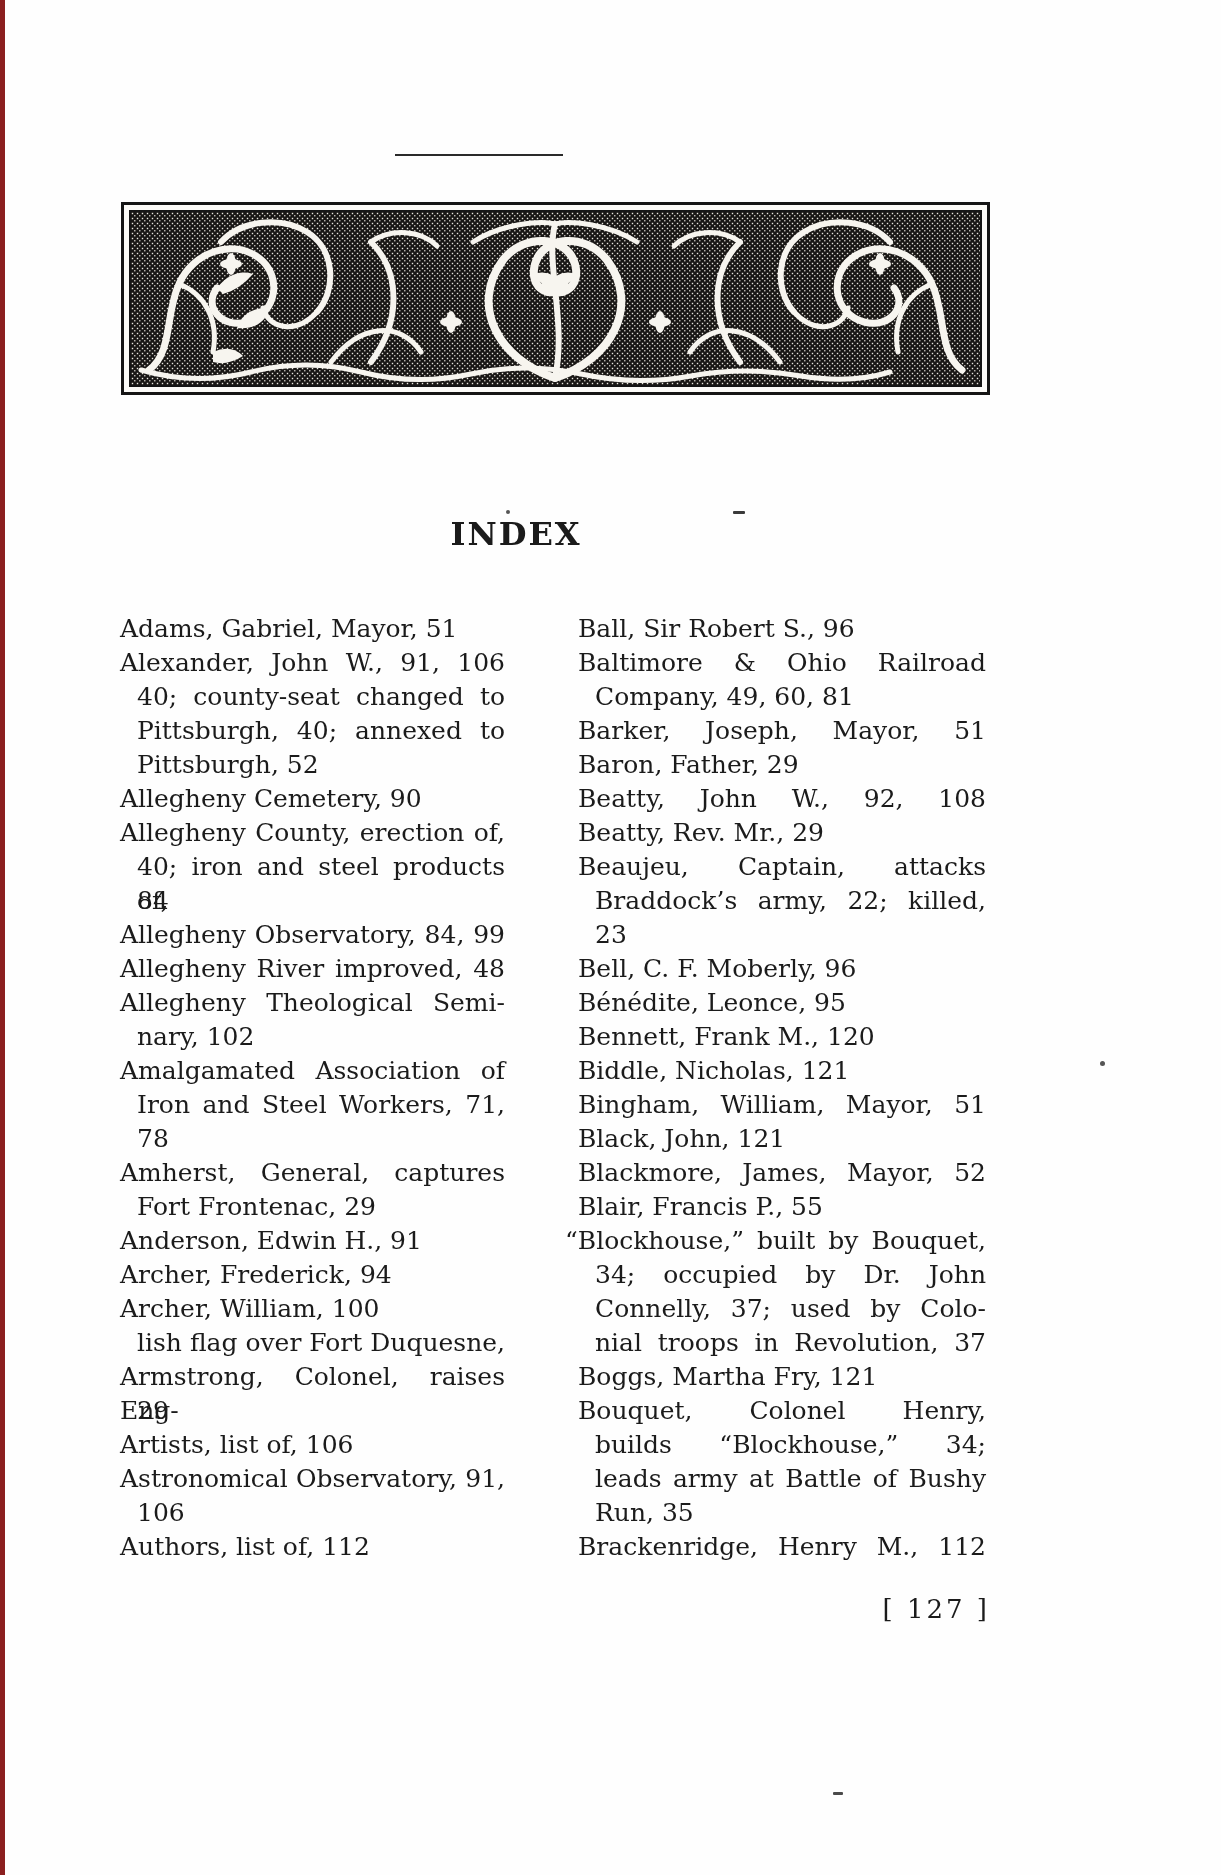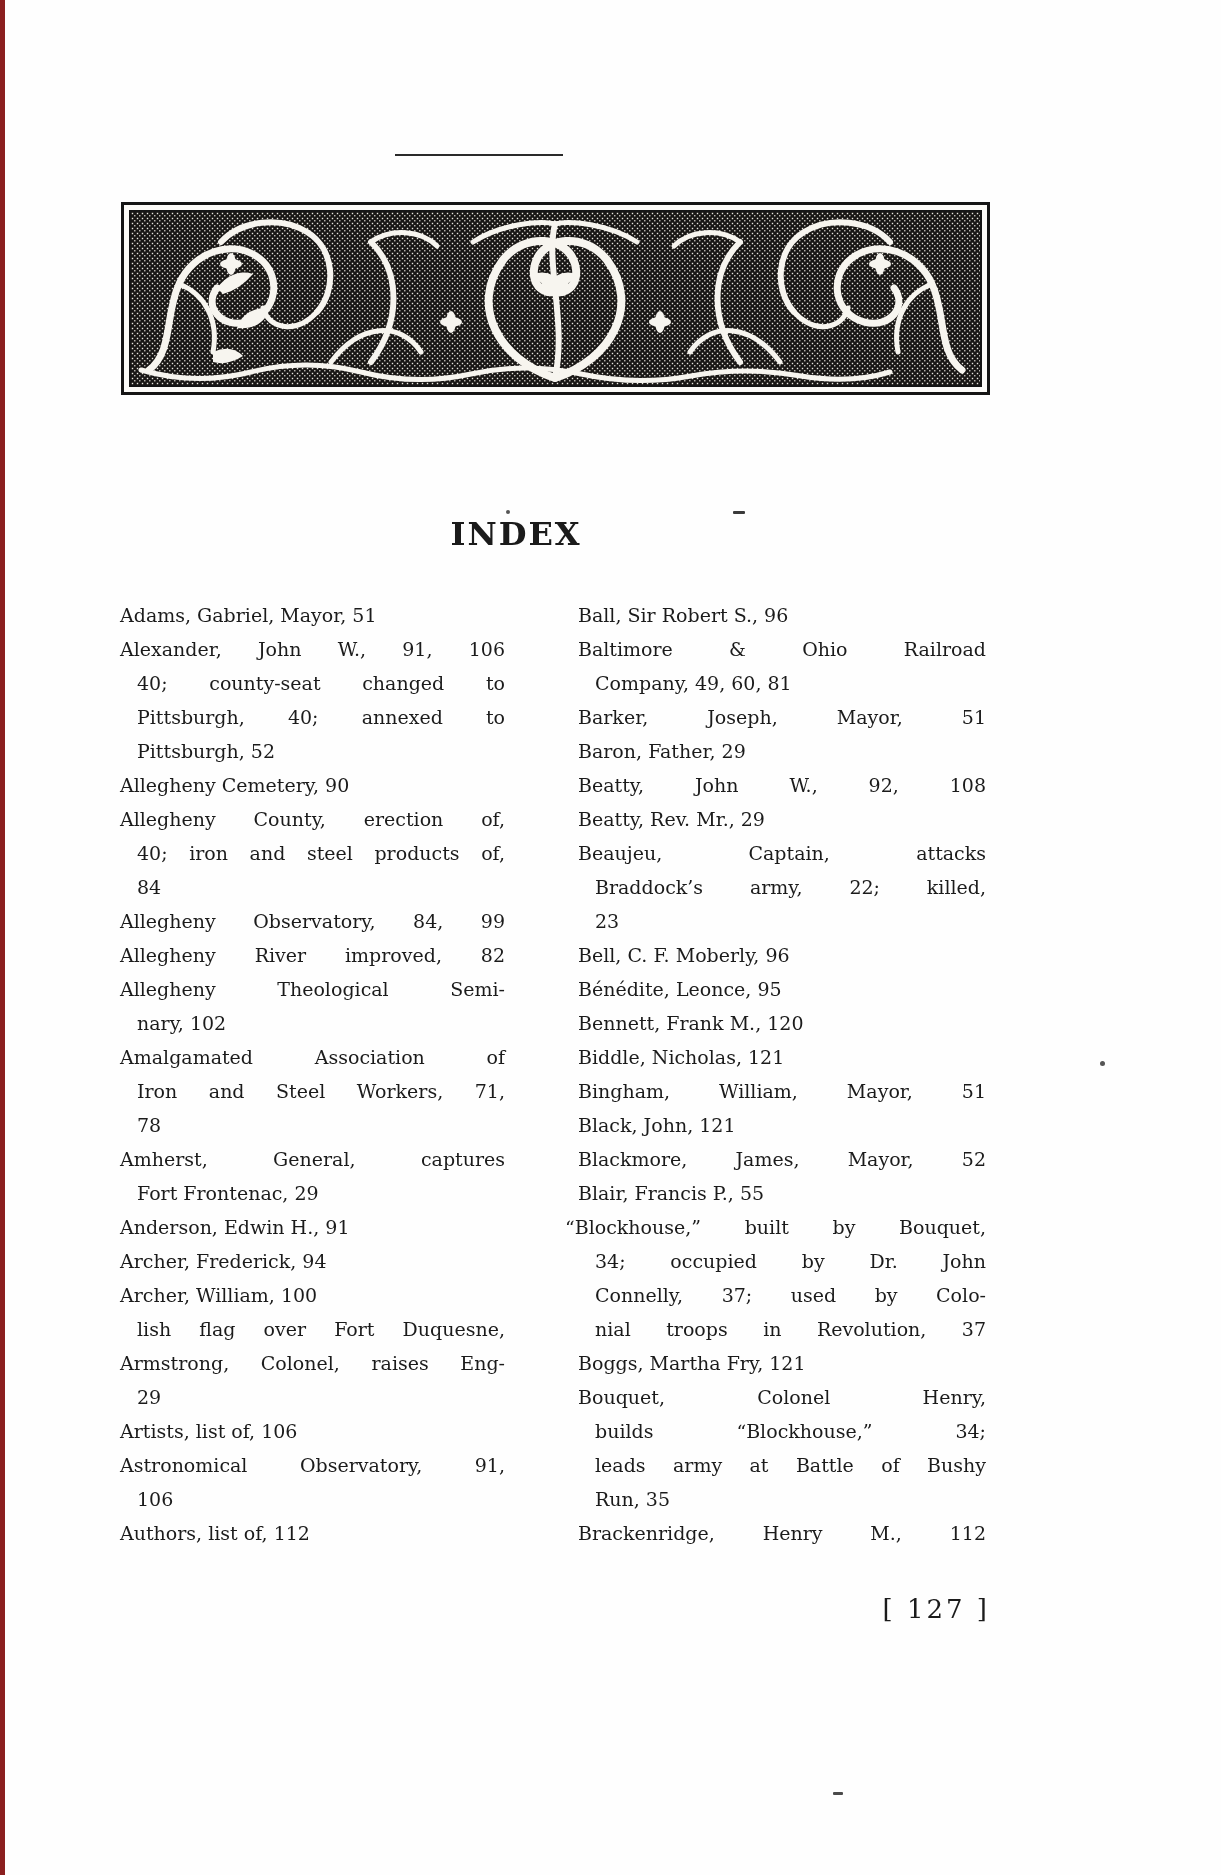--- a/index.html
+++ b/index.html
@@ -13,21 +13,21 @@
   }
   .page{position:absolute;inset:0;background:#fefefe;overflow:hidden;}
   .spine-edge{position:absolute;left:0;top:0;width:5px;height:1875px;background:#8b1f1f;}
   .plate-mark{position:absolute;background:#2a2a2a;}
   .ornament{position:absolute;left:121px;top:202px;width:869px;height:193px;}
   .title{
     position:absolute;left:121px;top:517px;width:790px;
     text-align:center;font-size:32px;line-height:34px;font-weight:700;
     letter-spacing:2px;margin:0;
   }
-  .col{position:absolute;top:598px;font-size:19px;line-height:34px;}
+  .col{position:absolute;top:612px;font-size:25px;line-height:34px;}
   .col-left{left:120px;width:385px;}
   .col-right{left:578px;width:408px;}
   .entry{margin:0;}
   .line{height:34px;overflow:visible;white-space:nowrap;}
   .line.just{white-space:normal;text-align:justify;text-align-last:justify;}
   .line.cont{padding-left:17px;}
   .line.hang{text-indent:-13px;}
   .folio{
     position:absolute;left:121px;top:1592px;width:869px;
     text-align:right;font-size:26px;line-height:34px;letter-spacing:3px;
@@ -120,21 +120,21 @@
       </div>
       <div class="entry">
         <div class="line just">Allegheny County, erection of,</div>
         <div class="line cont just">40; iron and steel products of,</div>
         <div class="line cont">84</div>
       </div>
       <div class="entry">
         <div class="line just">Allegheny Observatory, 84, 99</div>
       </div>
       <div class="entry">
-        <div class="line just">Allegheny River improved, 82</div>
+        <div class="line just">Allegheny River improved, 48</div>
       </div>
       <div class="entry">
         <div class="line just">Allegheny Theological Semi-</div>
         <div class="line cont">nary, 102</div>
       </div>
       <div class="entry">
         <div class="line just">Amalgamated Association of</div>
         <div class="line cont just">Iron and Steel Workers, 71,</div>
         <div class="line cont">78</div>
       </div>

